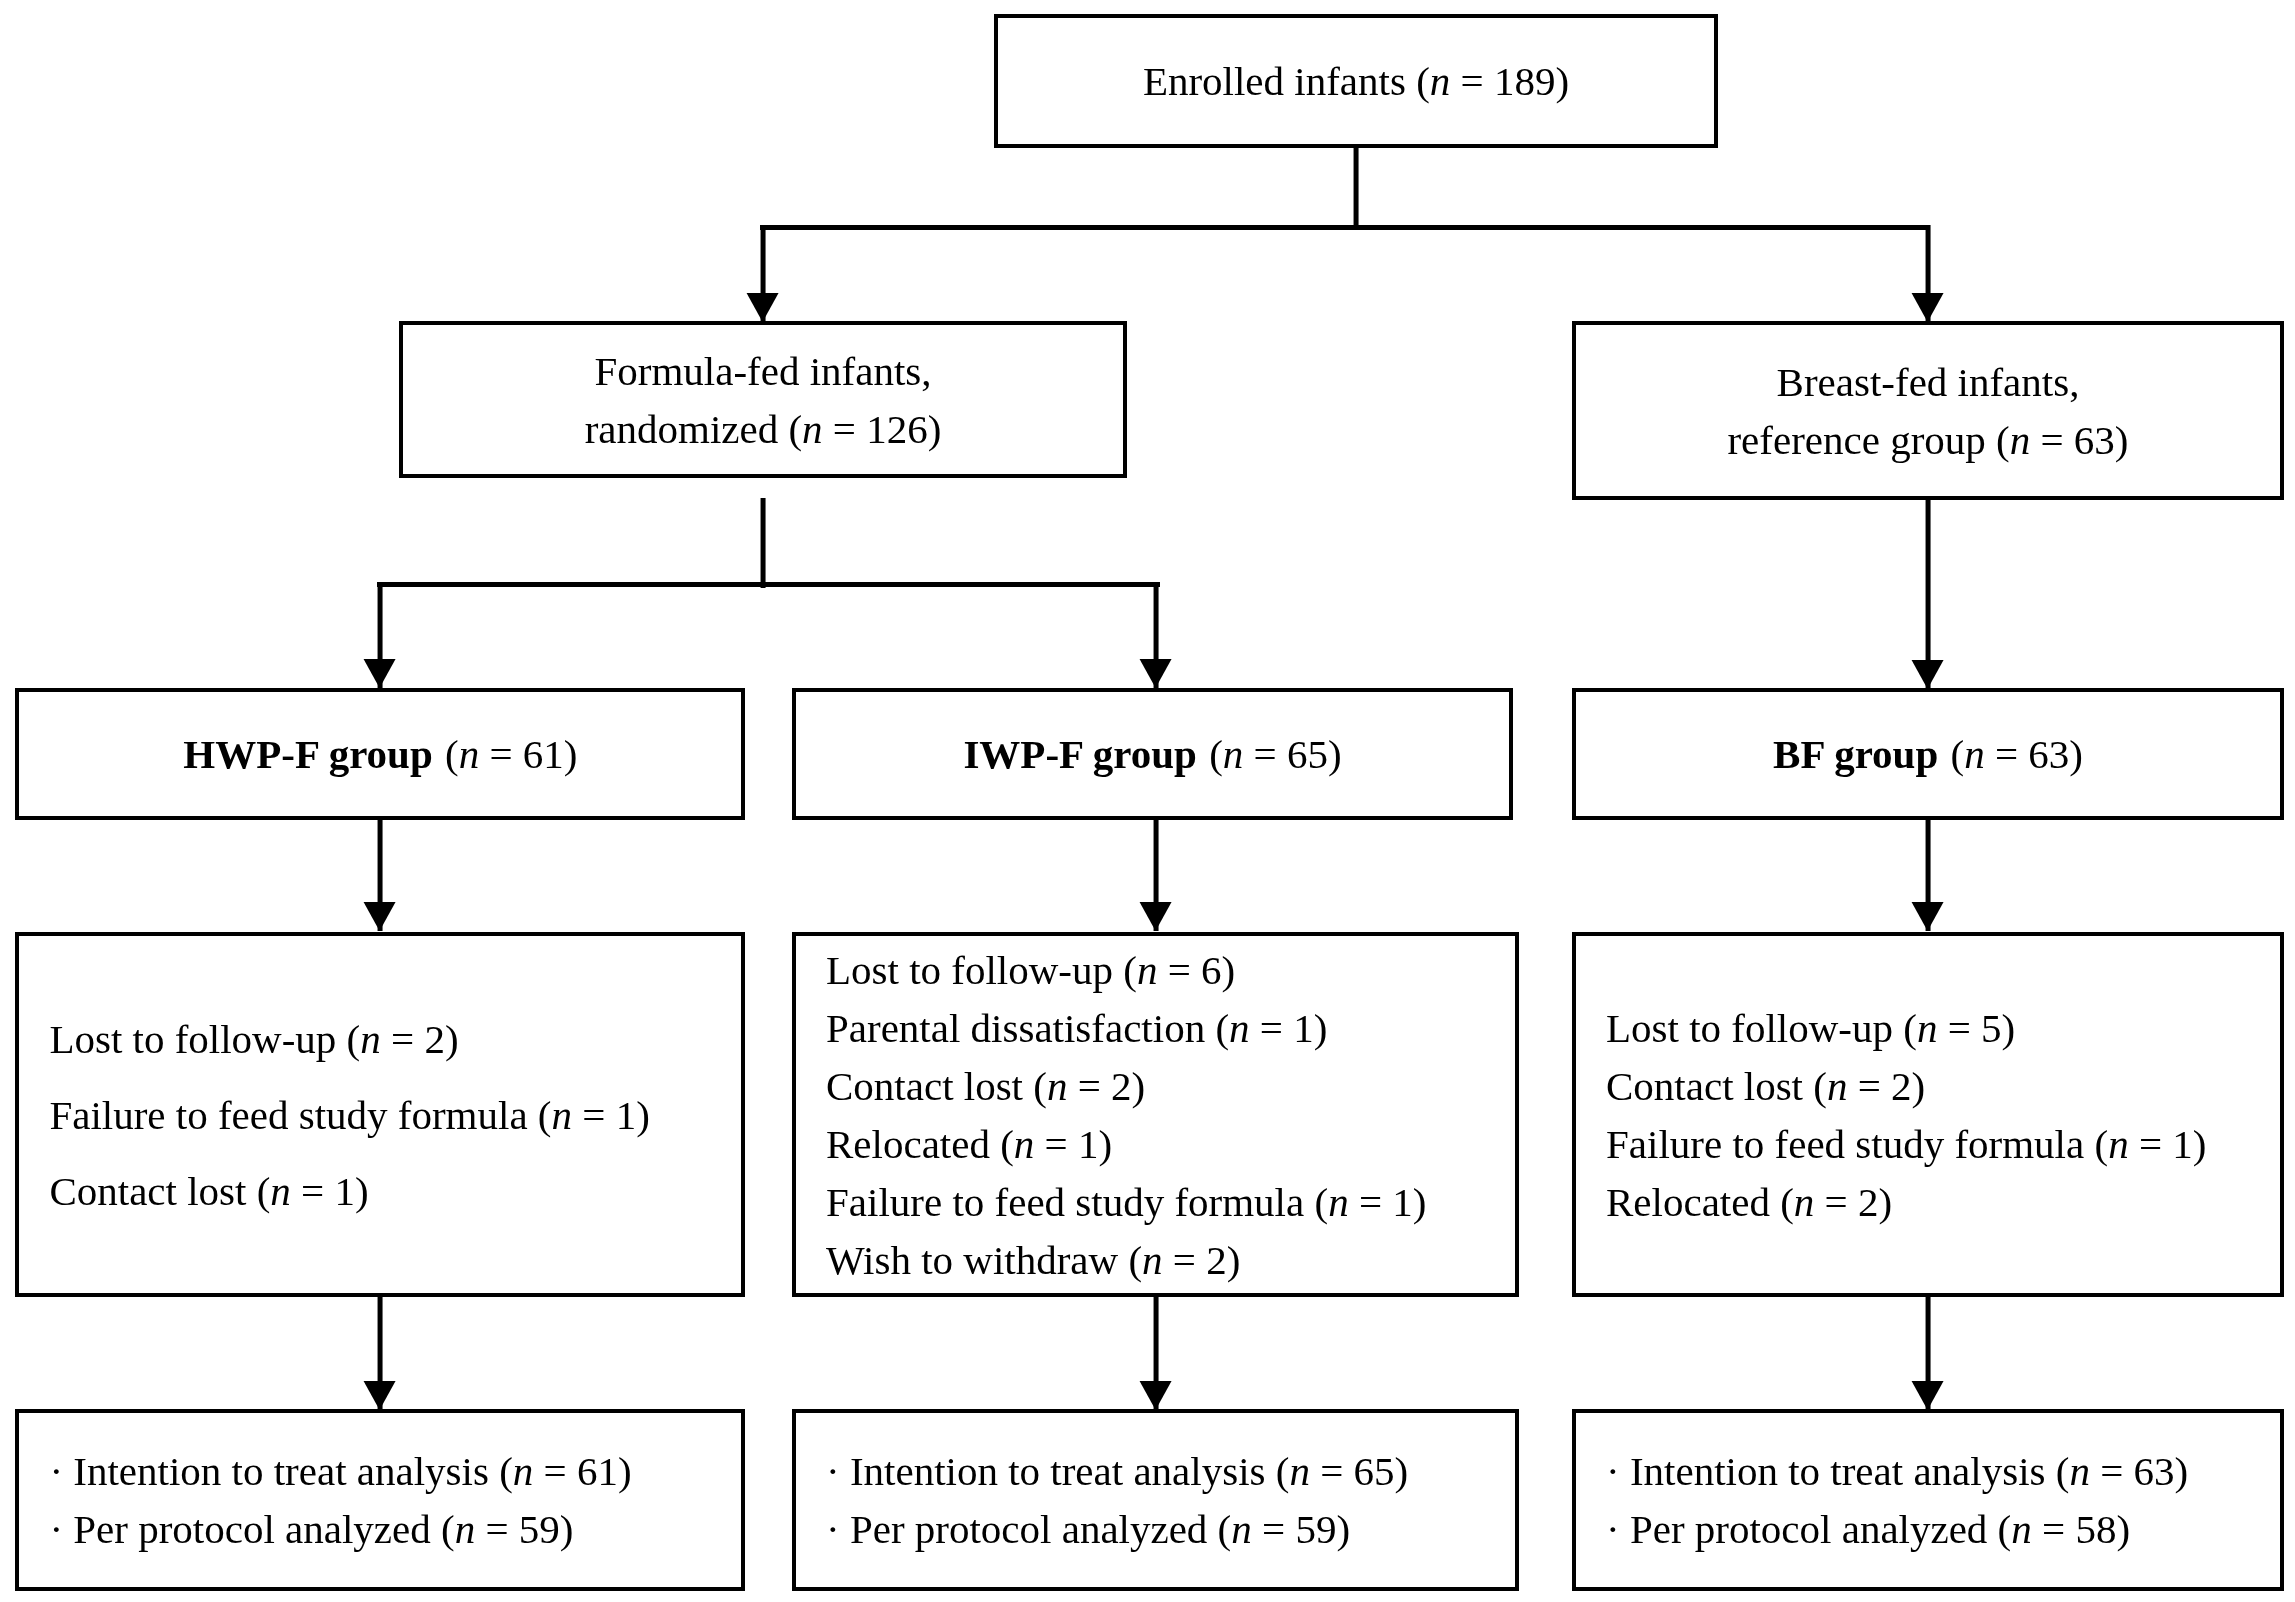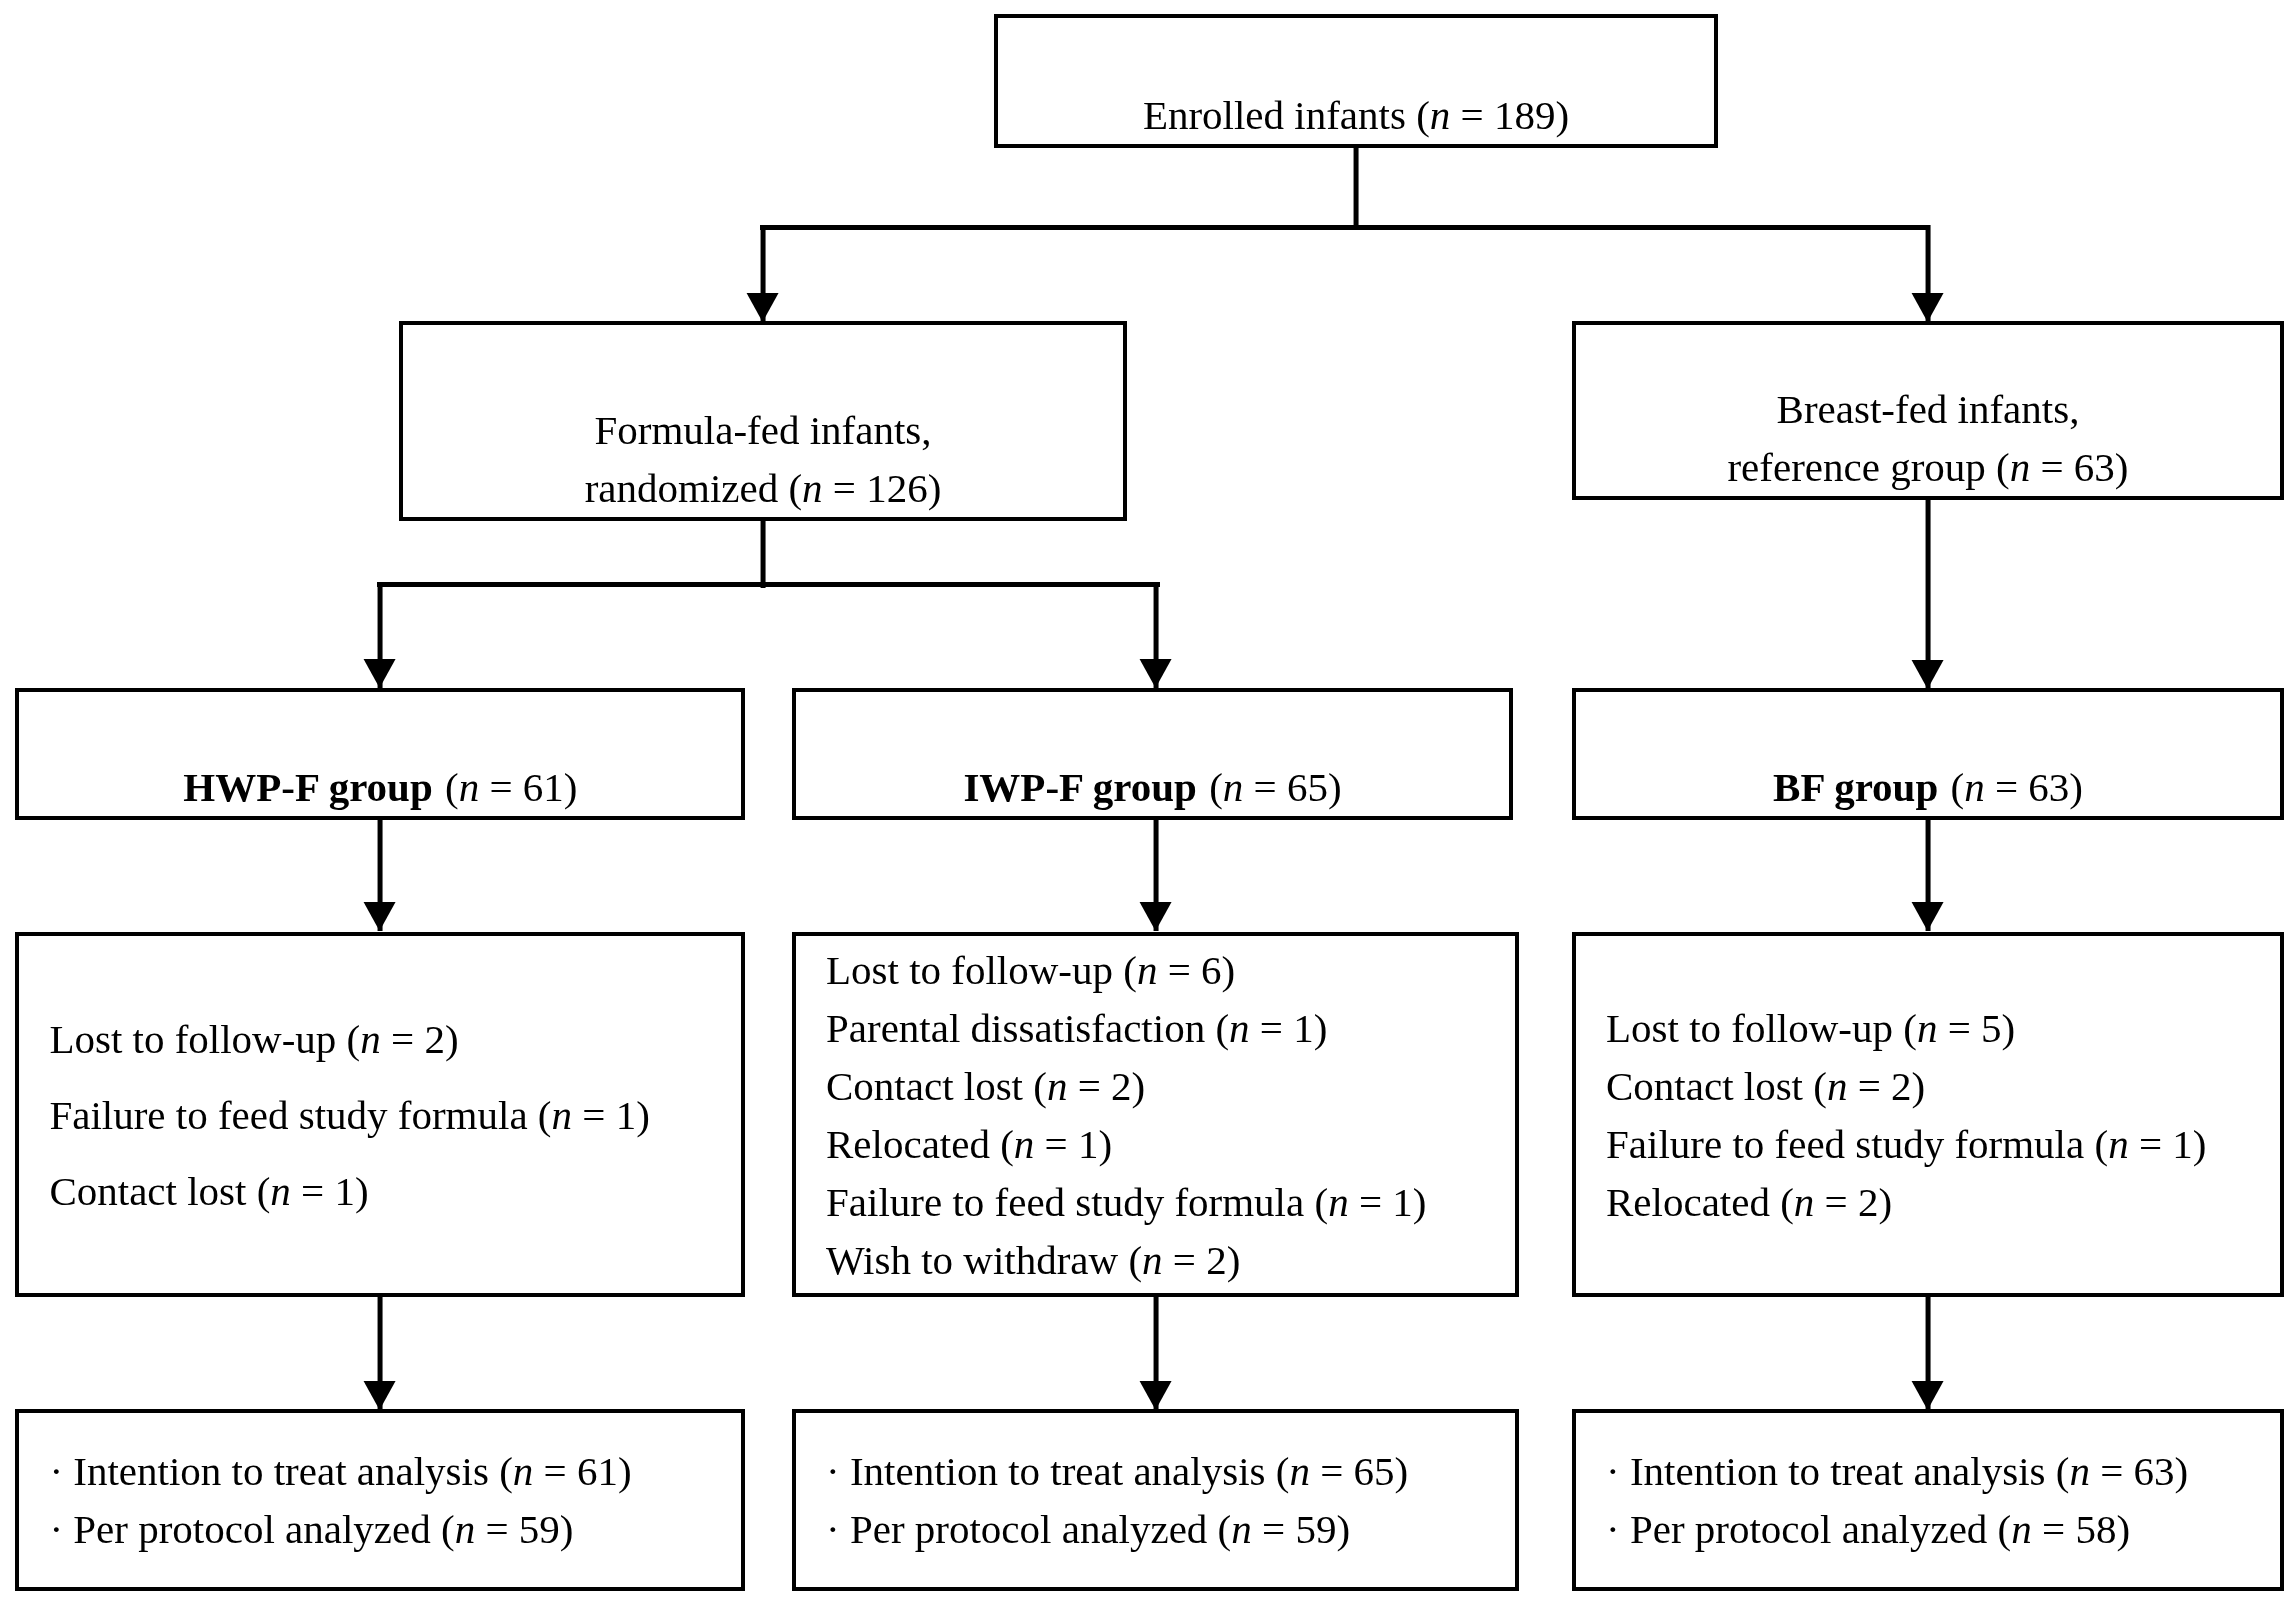--- a/index.html
+++ b/index.html
@@ -16,27 +16,27 @@
     box-sizing: border-box;
     background: #ffffff;
     border: 4.9px solid #000000;
     display: flex;
     flex-direction: column;
     justify-content: center;
     font-size: 41px;
     line-height: 58px;
     z-index: 2;
   }
-  .box.center { align-items: center; text-align: center; justify-content: flex-end; }
+  .box.center { align-items: center; text-align: center; }
   .box.leftal { align-items: flex-start; text-align: left; padding-left: 30px; padding-right: 14.8px; }
   .bold { font-weight: 700; }
   .rest { margin-left: 12.3px; margin-top: 16px; }
   
   #b-top      { left: 994px; top:   14px; width: 724px; height: 134px; }
-  #b-l2-left  { left:  399px; top:  321px; width: 728px; height: 200px; }
+  #b-l2-left  { left:  399px; top:  321px; width: 728px; height: 157px; }
   #b-l2-right { left: 1572px; top:  321px; width: 712px; height: 179px; }
   #b-l3-left  { left:   15.4px; top: 688px; width: 730px; height: 132px; }
   #b-l3-mid   { left: 792px; top: 688px; width: 721px; height: 132px; }
   #b-l3-right { left: 1572px; top: 688px; width: 712px; height: 132px; }
   #b-l4-left  { left:   15.4px; top: 932px; width: 730px; height: 365px; gap: 18px; }
   #b-l4-mid   { left: 792px; top: 932px; width: 727px; height: 365px; }
   #b-l4-right { left: 1572px; top: 932px; width: 712px; height: 365px; }
   #b-l5-left  { left:   15.4px; top: 1409px; width: 730px; height: 182px; }
   #b-l5-mid   { left: 792px; top: 1409px; width: 727px; height: 182px; text-align: center; }
   #b-l5-right { left: 1572px; top: 1409px; width: 712px; height: 182px; justify-content: center; }

